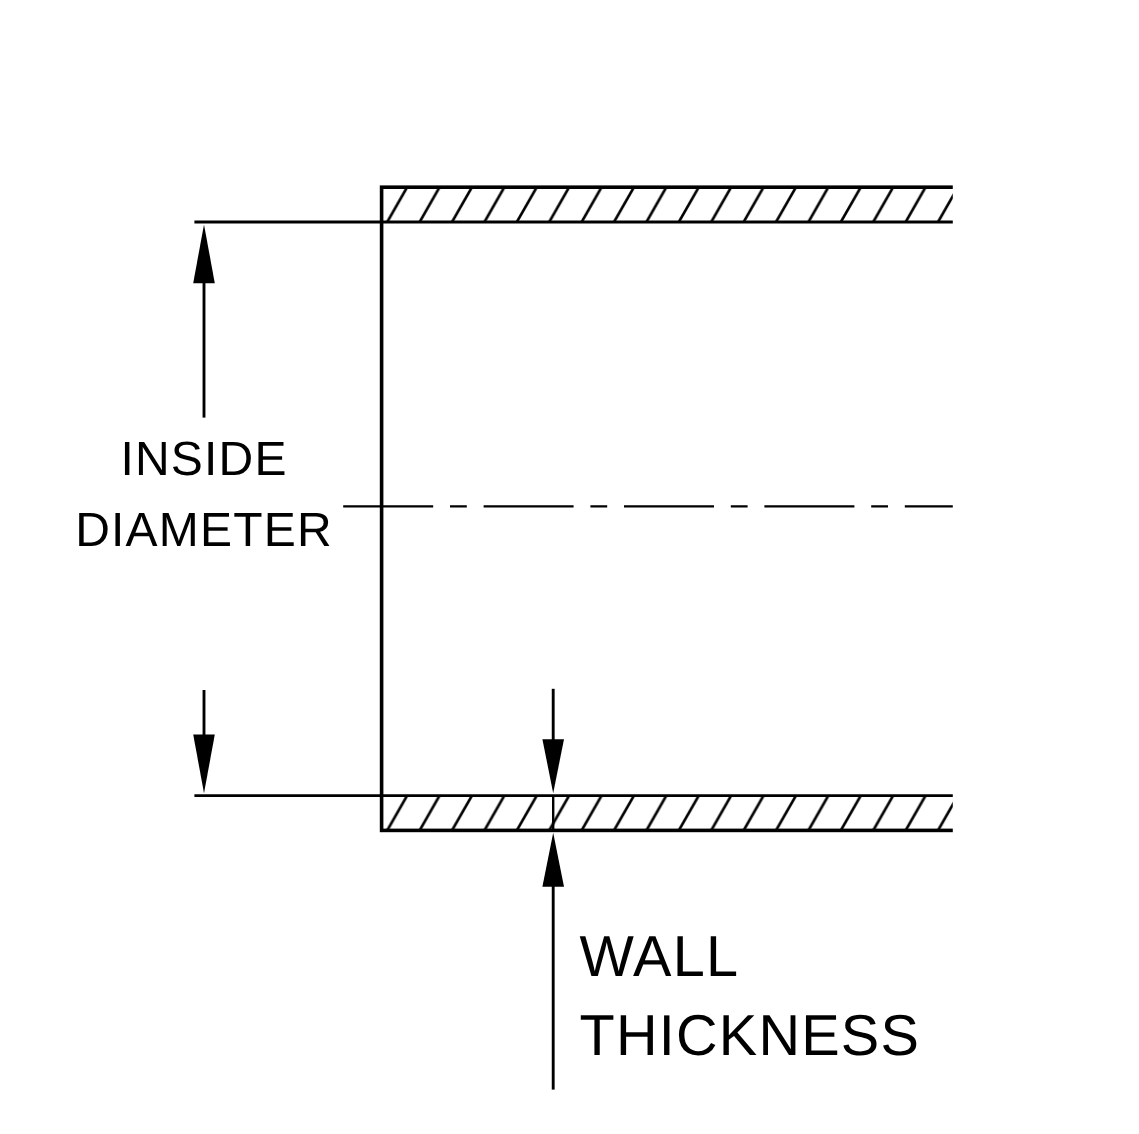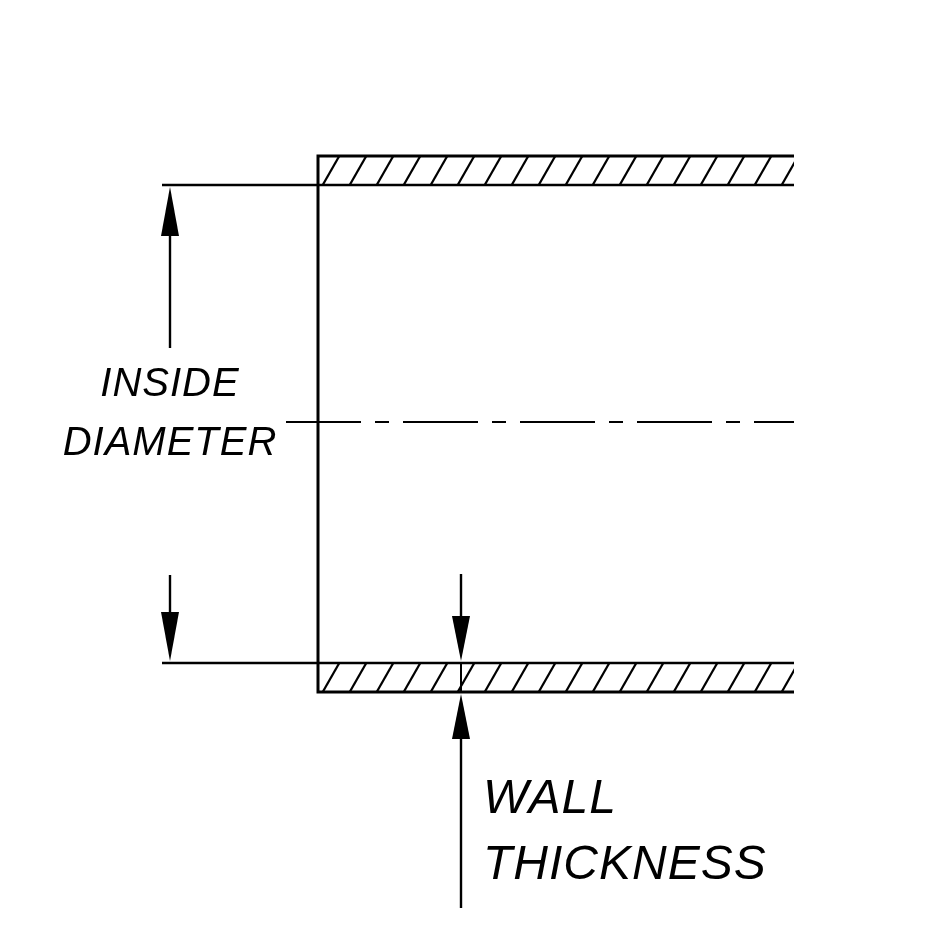--- a/index.html
+++ b/index.html
@@ -6,21 +6,20 @@
     margin: 0;
     padding: 0;
     background: #ffffff;
   }
   .canvas {
     position: relative;
     width: 794px;
     height: 945px;
     background: #ffffff;
     overflow: hidden;
-    font-style: italic;
   }
   svg { display: block; }
   text {
     font-family: "Liberation Sans", sans-serif;
     fill: currentColor;
     font-weight: 400;
   }
   .dim-label  { font-size: 40px; letter-spacing: 1px; }
   .wall-label { font-size: 48px; letter-spacing: 1px; }
 </style>

